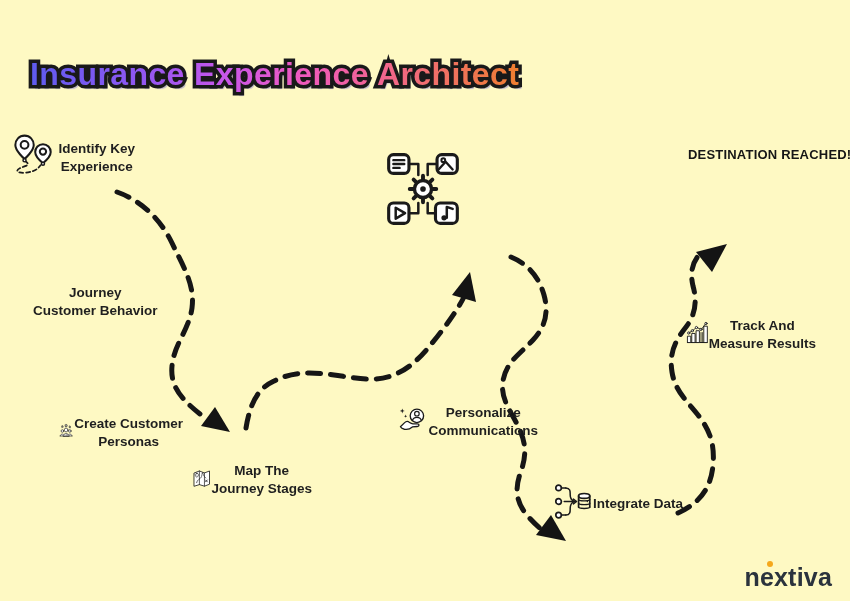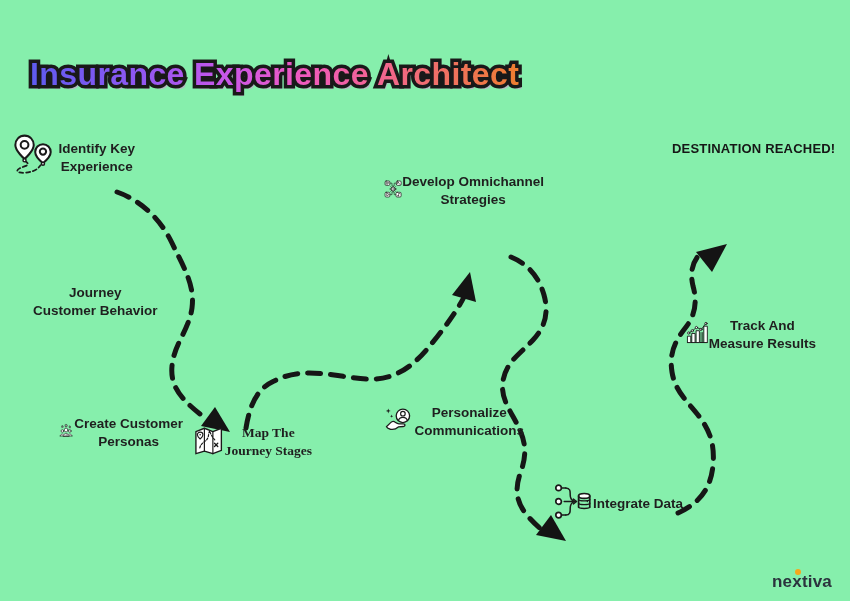--- a/index.html
+++ b/index.html
@@ -1,16 +1,16 @@
 <!DOCTYPE html>
 <html><head>
 <meta charset="utf-8">
 <style>
   html,body{margin:0;padding:0;background:#e8e8e8;}
-  .canvas{position:relative;width:850px;height:601px;background:#86efac;overflow:hidden;
+  .canvas{position:relative;width:850px;height:601px;background:#fef9c3;overflow:hidden;
           font-family:"Liberation Sans",sans-serif;}
 
   
   .title{position:absolute;left:30px;top:58px;font-size:32px;font-weight:700;
          letter-spacing:.4px;white-space:nowrap;line-height:1;}
   .t-stroke{position:absolute;left:0;top:0;-webkit-text-stroke:7px #191919;color:#191919;
             text-shadow:3px 4px 1px #b9b2c6;}
   .t-fill{position:relative;
           background:linear-gradient(90deg,#5E5BEE 0%,#8F57F2 22%,#C957EA 40%,#EE59C0 55%,#F2658F 72%,#EF7E2F 100%);
           -webkit-background-clip:text;background-clip:text;color:transparent;}
@@ -21,21 +21,21 @@
               text-align:center;margin-top:4px;white-space:nowrap;}
   .dest-label{font-weight:700;font-size:13px;letter-spacing:.2px;color:#161616;}
 
   .ic{display:block;}
   .ic *{vector-effect:none;}
 
   
   .paths{position:absolute;left:0;top:0;}
 
   
-  .brand{position:absolute;right:18px;bottom:11px;font-size:17px;font-weight:700;
+  .brand{position:absolute;right:18px;bottom:11px;font-size:25px;font-weight:700;
          color:#2B333D;letter-spacing:.2px;line-height:1;}
   .brand-dot{position:absolute;left:23px;top:-4px;width:6px;height:6px;border-radius:50%;}
 </style>
 </head>
 <body>
 
 <div class="canvas">
 
   <svg class="paths" width="850" height="601" viewBox="0 0 850 601">
     <g fill="none" stroke="#161616" stroke-width="5" stroke-linecap="round" stroke-dasharray="13 10">
@@ -105,21 +105,21 @@
       <path d="M31 74 C31 54 69 54 69 74 Z" fill="#fff"></path>
       <path d="M53 61 C56 64 57 66 56 69" stroke-width="3"></path>
       <path d="M13 74 H87"></path>
     </svg>
     <div class="step-label">
       <div>Create Customer</div>
         <div>Personas</div>
     </div>
   </div>
 
-  <div class="step" style="left:192px;top:408px;width:120px;font-family:Liberation Serif, serif;">
+  <div class="step" style="left:192px;top:446px;width:120px;">
     <svg class="ic" width="64" height="64" viewBox="0 0 100 100" fill="none" stroke="#1a1a1a" stroke-width="4.2" stroke-linecap="round" stroke-linejoin="round">
       <path d="M12 24 L38 14 L64 24 L90 14 L90 82 L64 92 L38 84 L12 92 Z" fill="#fff"></path>
       <path d="M38 14 V84 M64 24 V92" stroke-width="3.6"></path>
       <path d="M25 26 c-5 0 -8.5 3.5 -8.5 8 c0 6 8.5 13 8.5 13 s8.5 -7 8.5 -13 c0 -4.5 -3.5 -8 -8.5 -8 z" fill="#fff" stroke-width="3.4"></path>
       <circle cx="25" cy="34" r="2.4" fill="#1a1a1a" stroke="none"></circle>
       <path d="M24 74 C28 58 40 56 46 48 C52 40 50 30 54 22 C58 34 64 44 72 52" stroke-dasharray="6 5" stroke-width="3.6"></path>
       <path d="M69 60 L79 70 M79 60 L69 70" stroke-width="4"></path>
     </svg>
     <div class="step-label">
       <div>Map The</div>
@@ -140,27 +140,23 @@
       <polygon points="15,74 15,88 27,81" stroke-width="3.2"></polygon>
       <rect x="66" y="68" width="28" height="26" rx="6" fill="#fff"></rect>
       <circle cx="77" cy="87" r="3.4" fill="#1a1a1a" stroke="none"></circle>
       <path d="M80.5 87 V73 L88 75.5" stroke-width="3.2"></path>
       <g stroke-width="5">
         <path d="M50 33 V39 M50 61 V67 M33 50 H39 M61 50 H67 M38 38 L42.5 42.5 M57.5 57.5 L62 62 M62 38 L57.5 42.5 M42.5 57.5 L38 62"></path>
       </g>
       <circle cx="50" cy="50" r="11" fill="#fff" stroke-width="4.4"></circle>
       <circle cx="50" cy="50" r="3.6" fill="#1a1a1a" stroke="none"></circle>
     </svg>
-    <div class="step-label">
-      <div>Develop Omnichannel</div>
-        <div>Strategies</div>
-    </div>
-  </div>
-
-  <div class="step" style="left:384px;top:386px;width:140px;justify-content:center;">
+  </div>
+
+  <div class="step" style="left:398px;top:386px;width:140px;justify-content:center;">
     <svg class="ic" width="88" height="67" viewBox="0 0 100 76" fill="none" stroke="#1a1a1a" stroke-width="4" stroke-linecap="round" stroke-linejoin="round">
       <path d="M14 2 L16 8 L22 10 L16 12 L14 18 L12 12 L6 10 L12 8 Z" fill="#1a1a1a" stroke="none"></path>
       <path d="M25 22 L26.3 26 L30 27.3 L26.3 28.6 L25 32.6 L23.7 28.6 L20 27.3 L23.7 26 Z" fill="#1a1a1a" stroke="none"></path>
       <circle cx="62" cy="26" r="22" fill="#fff" stroke-width="4.4"></circle>
       <circle cx="62" cy="19" r="7.5" fill="#fff" stroke-width="3.8"></circle>
       <path d="M47 42 C49 33 55 31 62 31 C69 31 75 33 77 42" stroke-width="3.8"></path>
       <path d="M8 62 L21 49 C26 44 32 43 37 47 C41 50 43 52 49 52 L63 52 C71 52 71 60 63 61 L47 62.5 C41 68 31 72 21 70 C15 69 10 66 8 62 Z" fill="#fff" stroke-width="4.2"></path>
     </svg>
     <div class="step-label">
       <div>Personalize</div>
@@ -202,21 +198,21 @@
       <circle cx="46" cy="26" r="5" fill="#fff"></circle>
       <circle cx="66" cy="34" r="5" fill="#fff"></circle>
       <circle cx="88" cy="8" r="5" fill="#fff"></circle>
     </svg>
     <div class="step-label">
       <div>Track And</div>
         <div>Measure Results</div>
     </div>
   </div>
 
-  <div class="step" style="left:672px;top:89px;width:150px;">
+  <div class="step" style="left:672px;top:95px;width:150px;gap:16px;">
     <svg class="ic" width="124" height="113" viewBox="0 0 110 100" fill="none" stroke="#141414" stroke-width="4.5" stroke-linecap="round" stroke-linejoin="round">
       <path d="M6 58 L28 36 L32 88 L10 84 Z" fill="#6FC96A"></path>
       <path d="M28 36 L52 46 L56 94 L32 88 Z" fill="#A5DEF0"></path>
       <path d="M52 46 L76 34 L82 84 L56 94 Z" fill="#6FC96A"></path>
       <path d="M76 34 L102 50 L98 88 L82 84 Z" fill="#A5DEF0"></path>
       <path d="M10 78 L34 62 L58 84 L88 58" stroke="#141414" stroke-width="9.5"></path>
       <path d="M10 78 L34 62 L58 84 L88 58" stroke="#F2B63D" stroke-width="5.5"></path>
       <path d="M30 42 L48 58 L72 46" stroke="#141414" stroke-width="8"></path>
       <path d="M30 42 L48 58 L72 46" stroke="#F2B63D" stroke-width="4.5"></path>
       <path d="M55 2 C43 2 34 11 34 23 C34 38 55 56 55 56 C55 56 76 38 76 23 C76 11 67 2 55 2 Z" fill="#EA4C50"></path>

